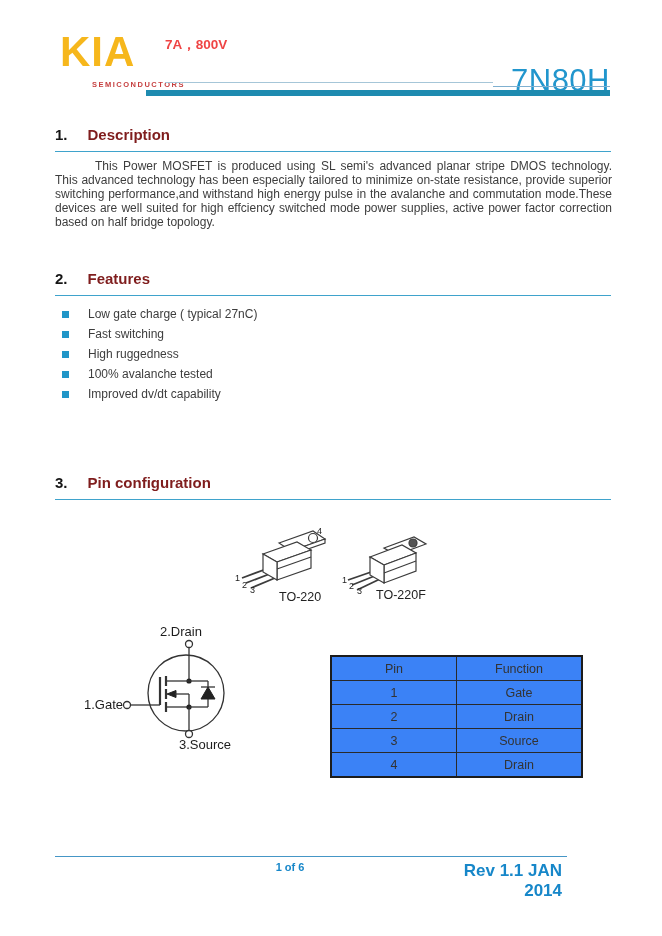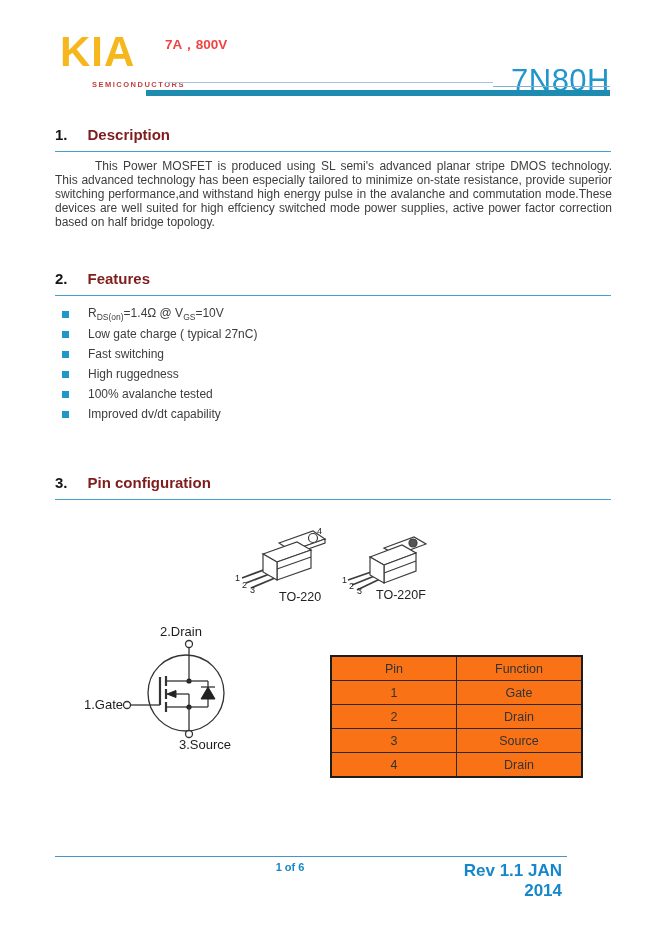--- a/index.html
+++ b/index.html
@@ -48,21 +48,21 @@
   .pkg-svg text { font-family:"Liberation Sans", sans-serif; font-size:9px; fill:#222; stroke:none; }
   .pkg-svg text.pkg { font-size:12.5px; }
   .sym-svg line, .sym-svg circle { stroke:#333; stroke-width:1.3; fill:none; }
   .sym-svg line.thick { stroke-width:2.2; }
   .sym-svg circle.node { fill:#222; stroke:none; }
   .sym-svg circle.term { fill:#ffffff; }
   .sym-svg polygon.solid { fill:#222; stroke:#222; }
   .sym-svg text { font-family:"Liberation Sans", sans-serif; font-size:13px; fill:#1c1c1c; stroke:none; }
 
   
-  .pin-table { position:absolute; left:330px; top:655px; border-collapse:collapse; border:2px solid #1c1c1c; background:#f97316; }
+  .pin-table { position:absolute; left:330px; top:655px; border-collapse:collapse; border:2px solid #1c1c1c; background:#3b82f6; }
   .pin-table th, .pin-table td {
     border:1px solid #2a2a2a; width:124px; height:23px;
     font-size:12.5px; font-weight:normal; color:#333; text-align:center; vertical-align:middle; padding:0;
   }
 
   
   .footer-rule { position:absolute; left:55px; top:856px; width:512px; border-top:1px solid #4596c6; }
   .footer-page { position:absolute; left:248px; top:861px; width:84px; text-align:center; font-size:11px; font-weight:bold; color:#1787c9; }
   .footer-rev  { position:absolute; left:428px; top:861px; width:134px; text-align:right; font-size:17px; font-weight:bold; color:#1787c9; }
 </style>
@@ -87,24 +87,20 @@
     <span class="num">1.</span><span class="title">Description</span>
   </div>
   <div class="rule rule-desc"></div>
   <div class="desc-body">This Power MOSFET is produced using SL semi's advanced planar stripe DMOS technology. This advanced technology has been especially tailored to minimize on-state resistance, provide superior switching performance,and withstand high energy pulse in the avalanche and commutation mode.These devices are well suited for high effciency switched mode power supplies, active power factor correction based on half bridge topology.</div>
 
   <div class="section-heading heading-feat">
     <span class="num">2.</span><span class="title">Features</span>
   </div>
   <div class="rule rule-feat"></div>
   <div class="features-list">
-      <div class="feature-item">
-        <span class="bullet"></span>
-        <span class="feature-text">R<sub>DS(on)</sub>=1.4Ω @ V<sub>GS</sub>=10V</span>
-      </div>
       <div class="feature-item">
         <span class="bullet"></span>
         <span class="feature-text">Low gate charge ( typical 27nC)</span>
       </div>
       <div class="feature-item">
         <span class="bullet"></span>
         <span class="feature-text">Fast switching</span>
       </div>
       <div class="feature-item">
         <span class="bullet"></span>

